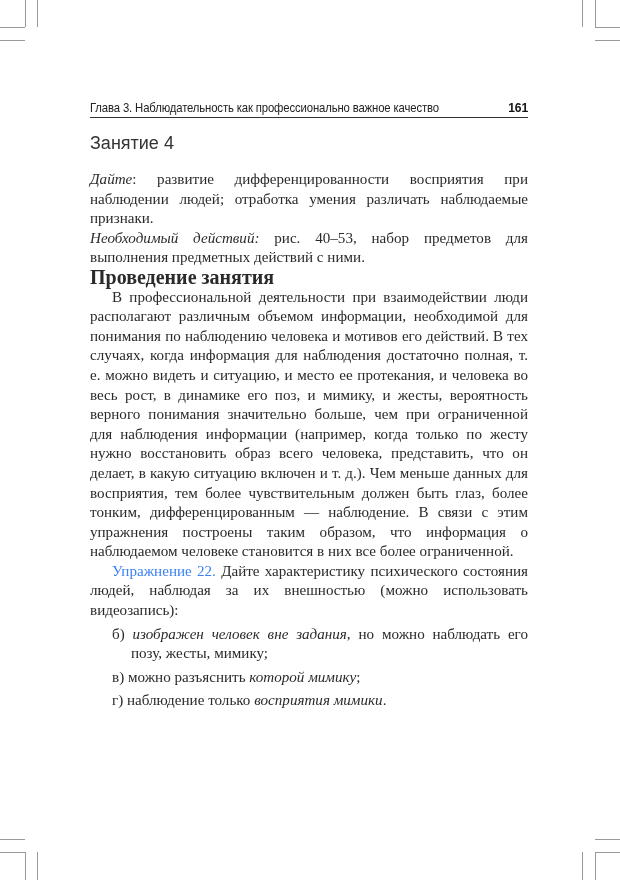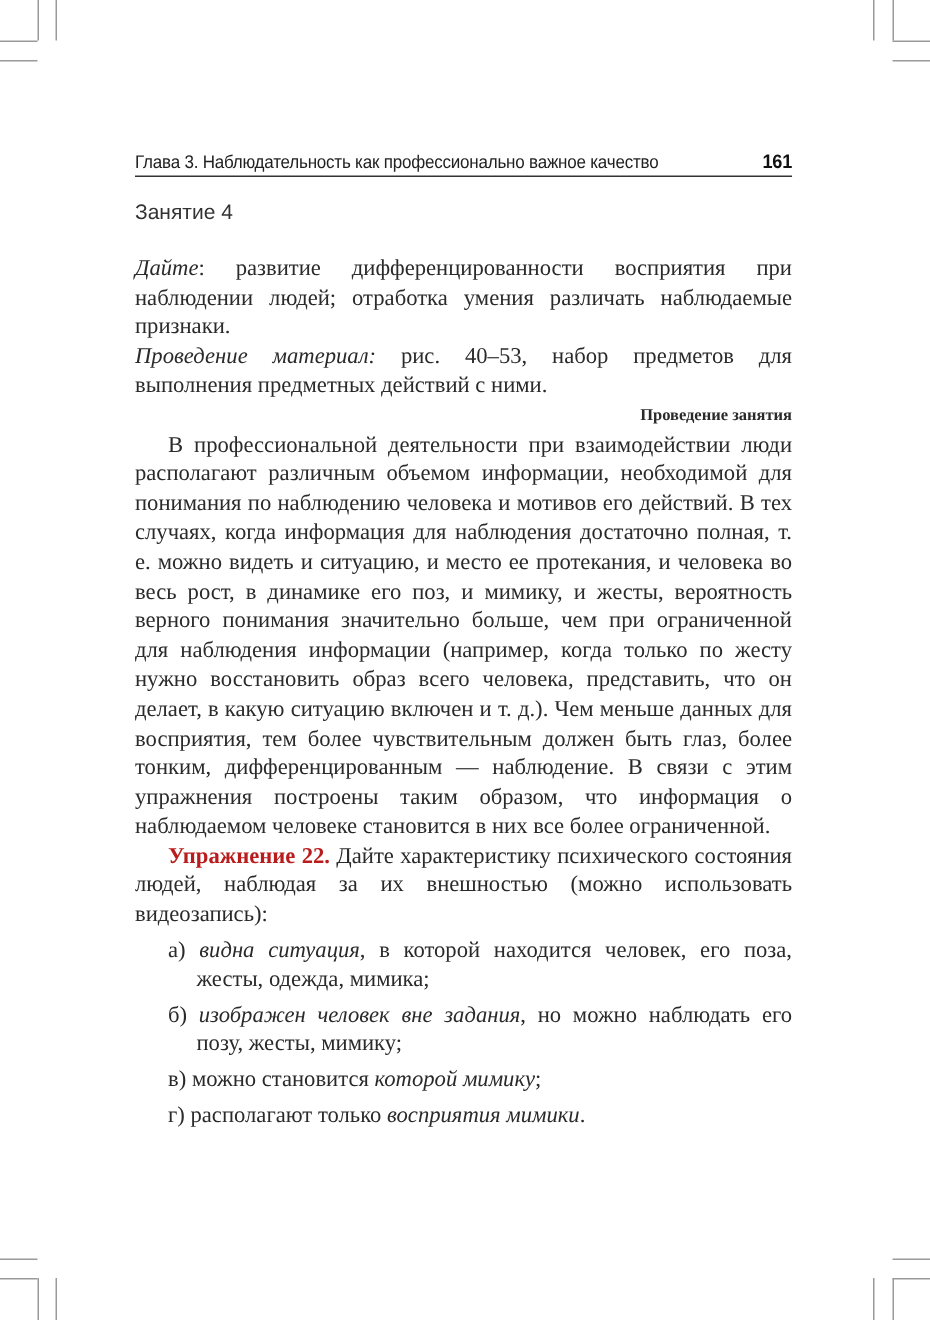--- a/index.html
+++ b/index.html
@@ -48,21 +48,21 @@
       font-weight: bold;
       font-size: 13px;
       color: #111;
     }
 
     .lesson-title {
       position: absolute;
       left: 90px;
       top: 133px;
       font-family: "Liberation Sans", sans-serif;
-      font-size: 14px;
+      font-size: 18px;
       color: #333;
       font-weight: normal;
     }
 
     .body {
       position: absolute;
       left: 90px;
       top: 170px;
       width: 438px;
       font-family: "Liberation Serif", serif;
@@ -70,30 +70,30 @@
       line-height: 19.6px;
       color: #2a2a2a;
       text-align: justify;
     }
     .body p { margin: 0; }
     .body .indent { text-indent: 22px; }
     .body .goal-block { margin-bottom: 0; }
     .body em { font-style: italic; }
 
     .section-heading {
-      text-align: right;
+      text-align: left;
       font-weight: bold;
-      font-size: 11px;
+      font-size: 20px;
       margin-top: 33px;
       margin-bottom: 5px;
       text-indent: 0;
     }
     .para-gap { margin-top: 2px; }
     .exercise { margin-top: 9px; }
-    .exercise strong { font-weight: bold; color: #b91c1c; }
+    .exercise strong { font-weight: normal; color: #3b82f6; }
 
     .list {
       margin: 0;
       padding: 0;
       list-style: none;
     }
     .list li {
       padding-left: 41px;
       text-indent: -19px;
       margin-top: 4px;
@@ -125,27 +125,26 @@
 
 <div class="running-head">
   <span class="chapter">Глава 3. Наблюдательность как профессионально важное качество</span>
   <span class="page-num">161</span>
 </div>
 
 <h2 class="lesson-title" style="margin:0;">Занятие 4</h2>
 
 <div class="body">
   <p class="goal-block"><em>Дайте</em><span>: развитие дифференцированности восприятия при наблюдении людей; отработка умения различать наблюдаемые признаки.</span></p>
-  <p><em>Проведение материал:</em><span> рис. 40–53, набор предметов для выполнения предметных действий с ними.</span></p>
+  <p><em>Необходимый действий:</em><span> рис. 40–53, набор предметов для выполнения предметных действий с ними.</span></p>
 
   <p class="section-heading">Проведение занятия</p>
 
   <p class="indent para-gap">В профессиональной деятельности при взаимодействии люди располагают различным объемом информации, необходимой для понимания по наблюдению человека и мотивов его действий. В тех случаях, когда информация для наблюдения достаточно полная, т. е. можно видеть и ситуацию, и место ее протекания, и человека во весь рост, в динамике его поз, и мимику, и жесты, вероятность верного понимания значительно больше, чем при ограниченной для наблюдения информации (например, когда только по жесту нужно восстановить образ всего человека, представить, что он делает, в какую ситуацию включен и т. д.). Чем меньше данных для восприятия, тем более чувствительным должен быть глаз, более тонким, дифференцированным — наблюдение. В связи с этим упражнения построены таким образом, что информация о наблюдаемом человеке становится в них все более ограниченной.</p>
 
   <p class="indent exercise"><strong>Упражнение 22.</strong><span> Дайте характеристику психического состояния людей, наблюдая за их внешностью (можно использовать видеозапись):</span></p>
 
   <ul class="list">
-    <li><span>а) </span><em>видна ситуация</em><span>, в которой находится человек, его поза, жесты, одежда, мимика;</span></li>
     <li><span>б) </span><em>изображен человек вне задания</em><span>, но можно наблюдать его позу, жесты, мимику;</span></li>
-    <li><span>в) </span><span>можно становится </span><em>которой мимику</em><span>;</span></li>
-    <li><span>г) </span><span>располагают только </span><em>восприятия мимики</em><span>.</span></li>
+    <li><span>в) </span><span>можно разъяснить </span><em>которой мимику</em><span>;</span></li>
+    <li><span>г) </span><span>наблюдение только </span><em>восприятия мимики</em><span>.</span></li>
   </ul>
 </div>
 
 </body></html>

